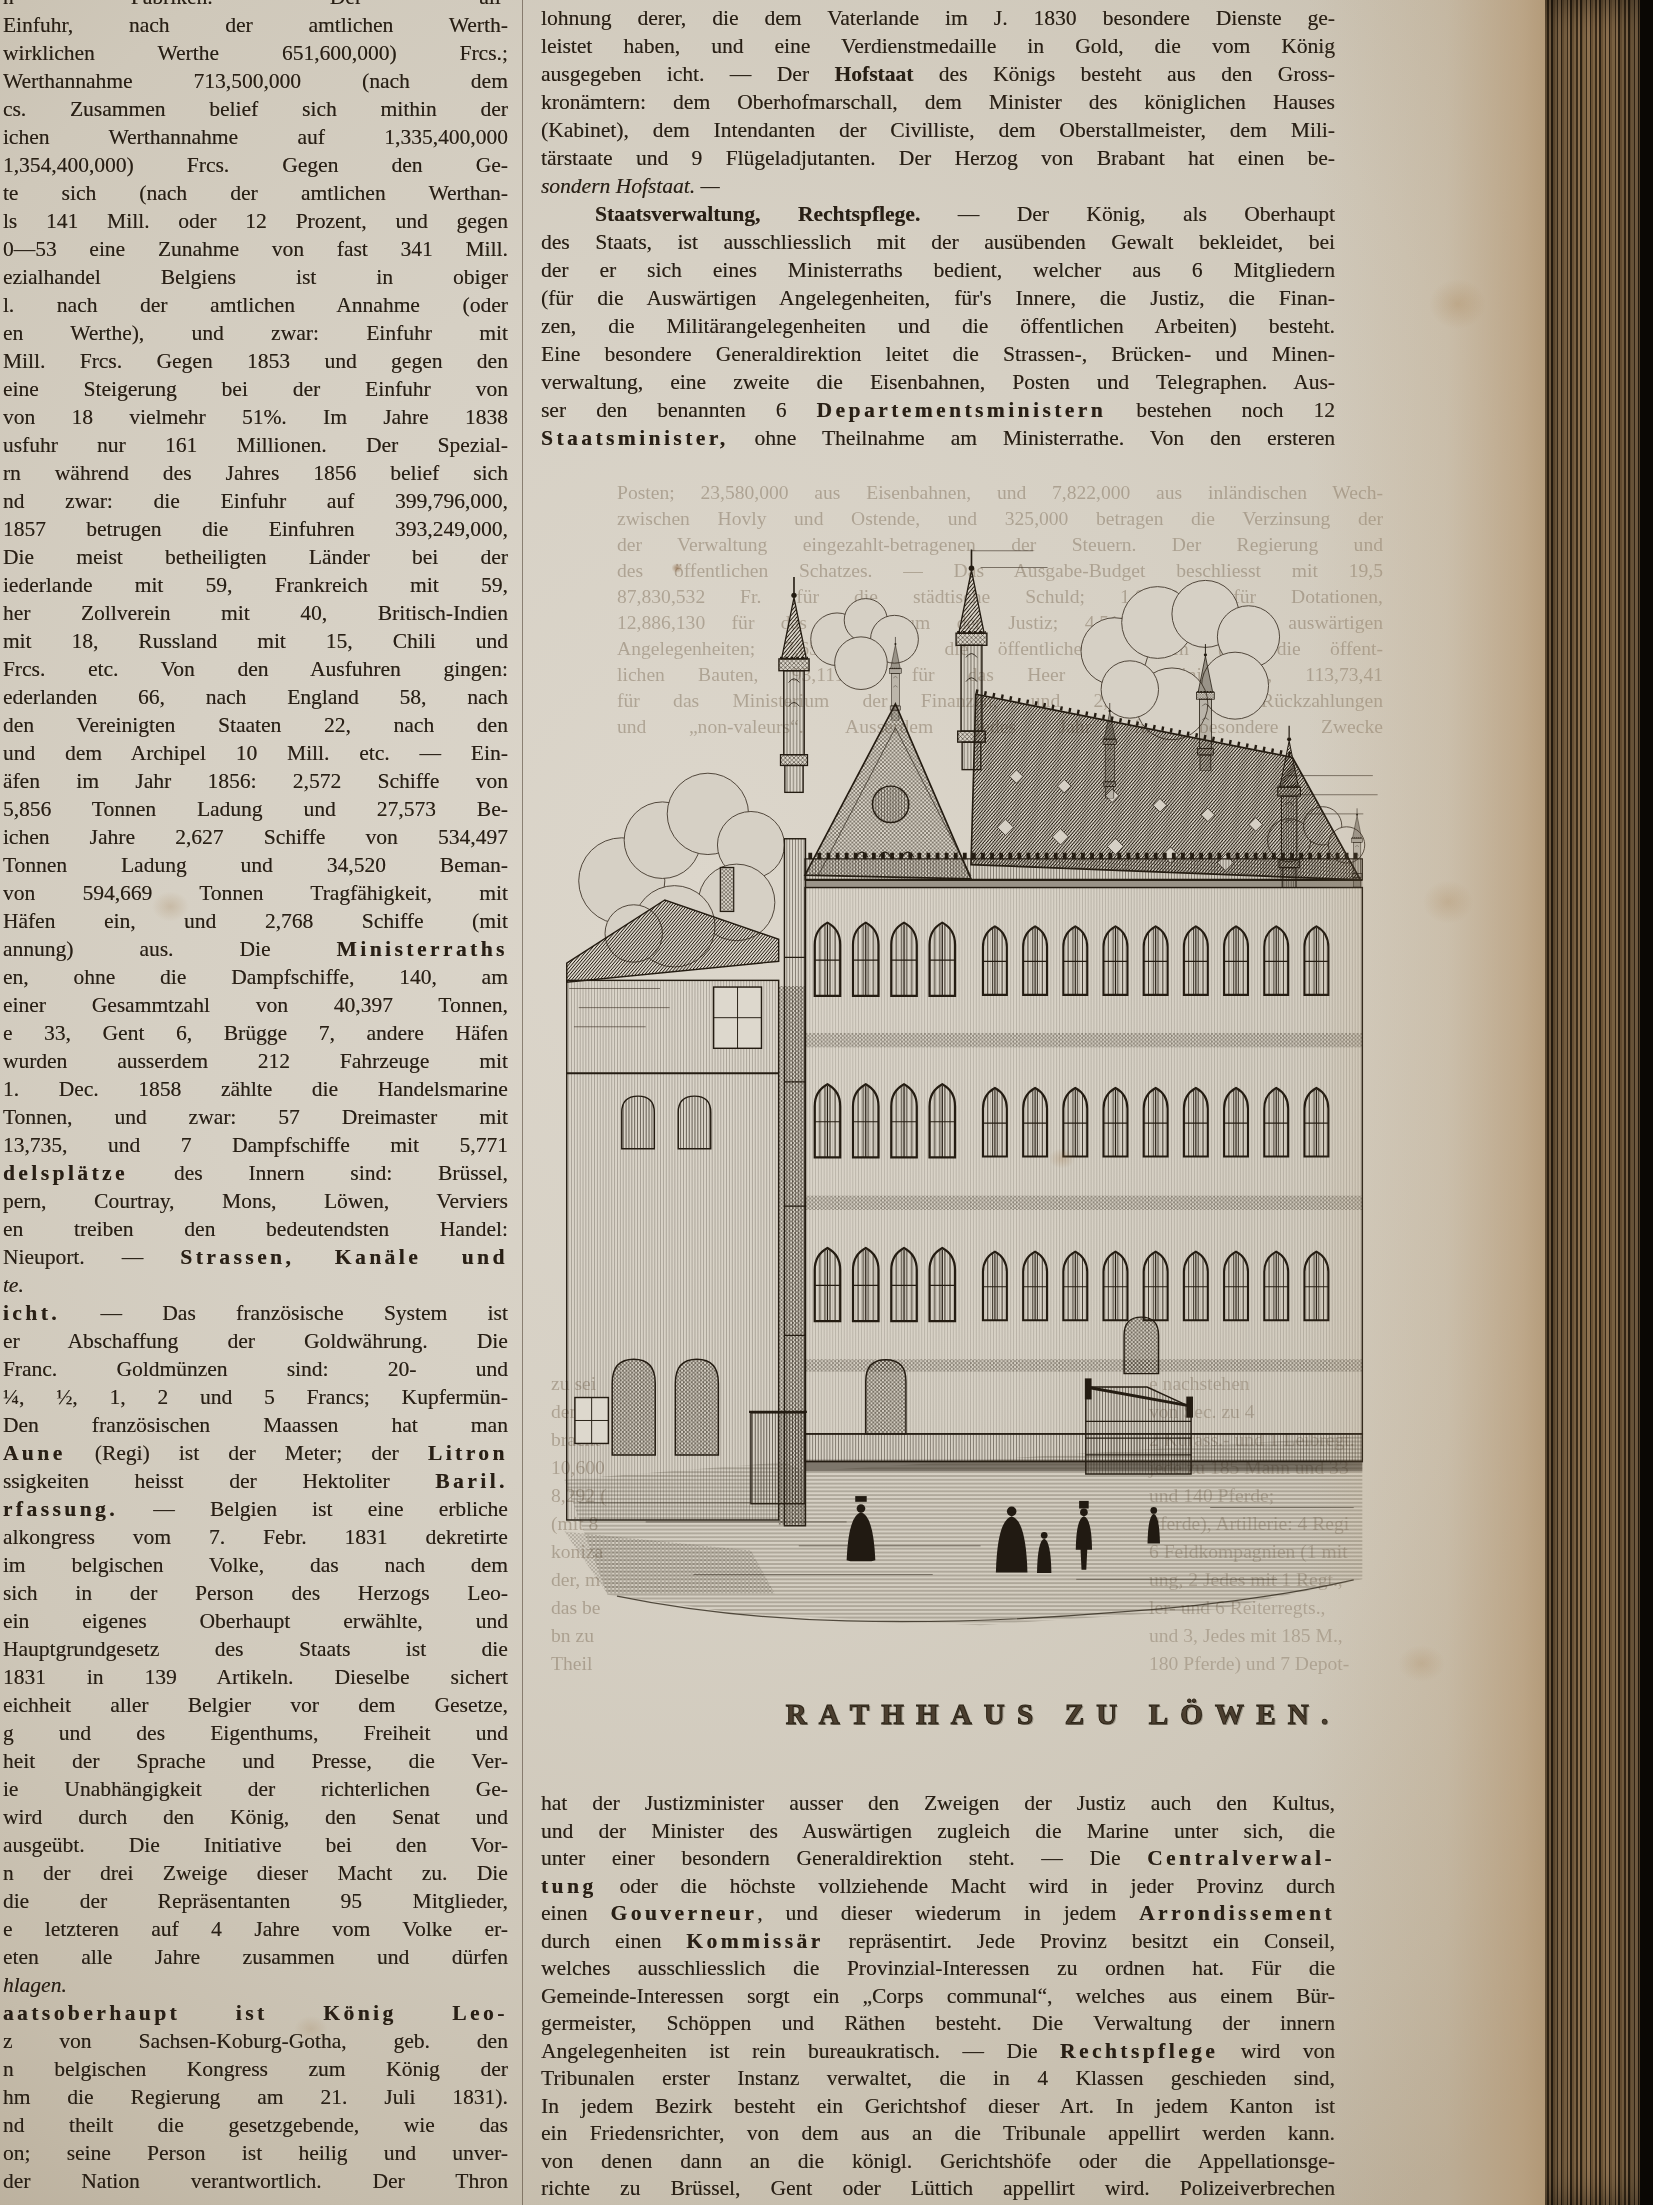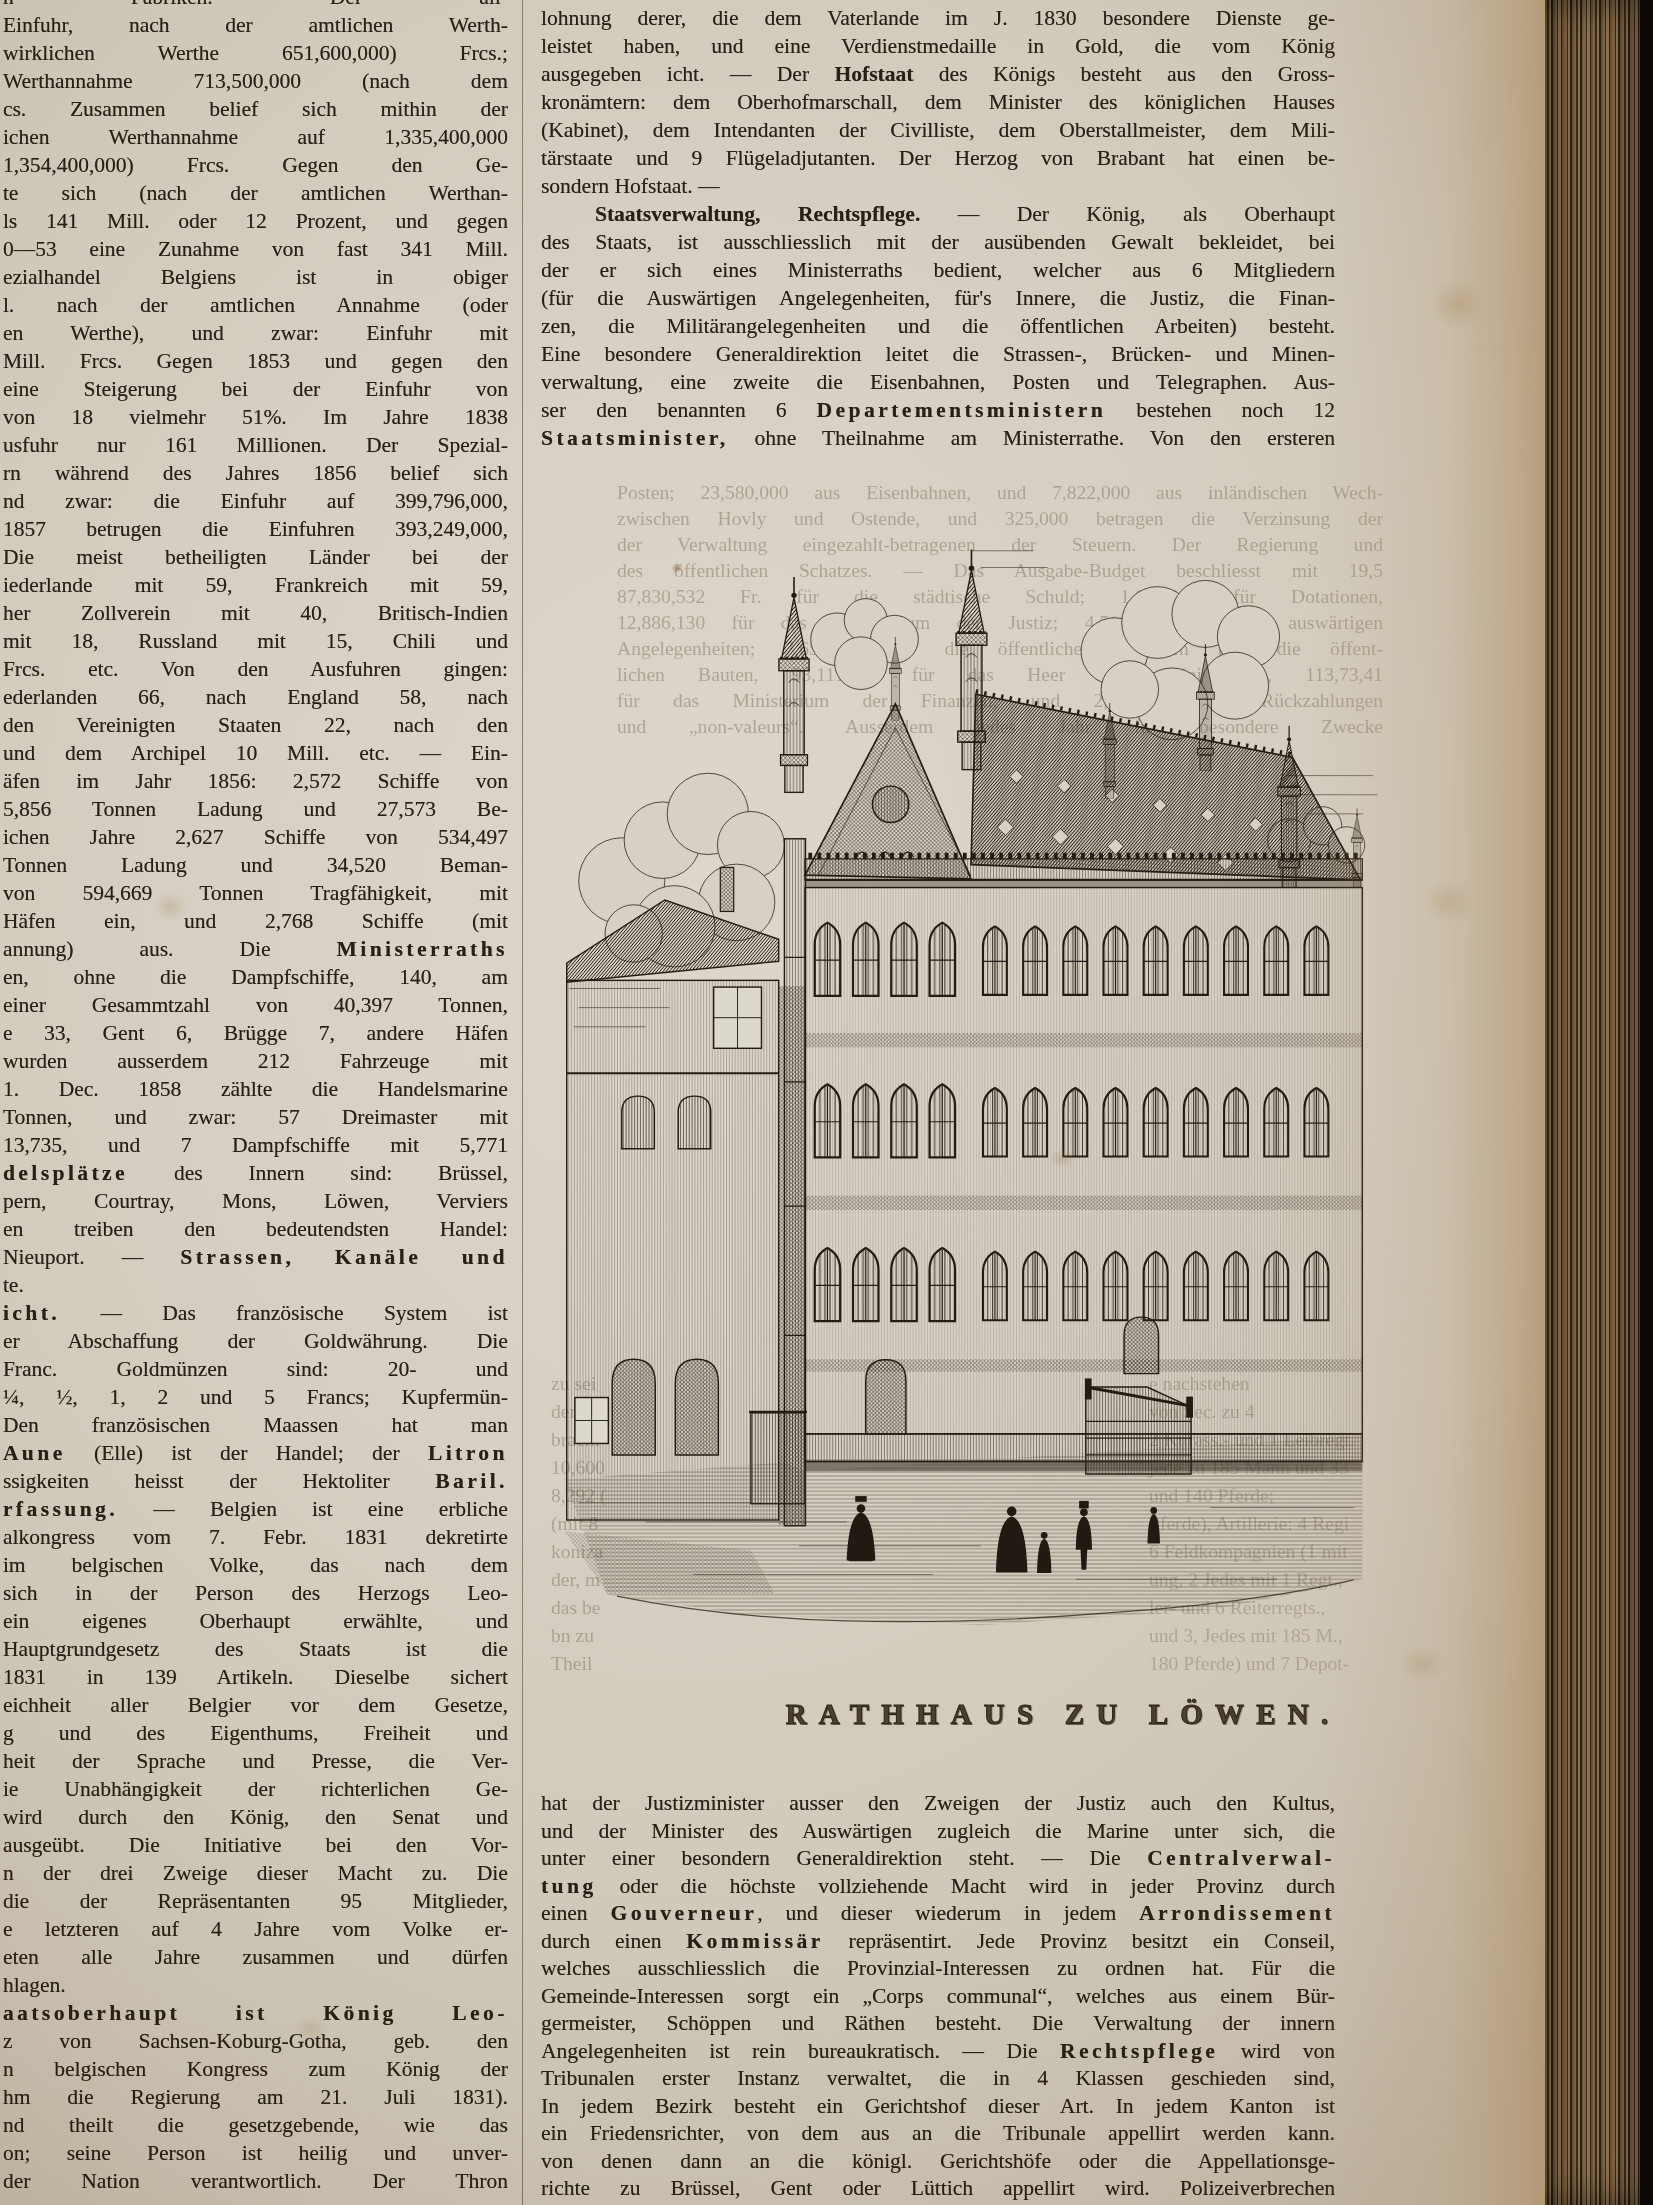--- a/index.html
+++ b/index.html
@@ -15,21 +15,21 @@
     background:repeating-linear-gradient(90deg,#7d6444 0 2.4px,#3a2b19 2.4px 3.8px,
       #8e7251 3.8px 6.2px,#2c2113 6.2px 7.7px,#6b5336 7.7px 9.6px);
     box-shadow:inset 0 0 38px rgba(0,0,0,.55);}
   .edge-dark{position:absolute;top:0;bottom:0;right:0;width:14.4px;background:#0a0704;}
   .rule{position:absolute;left:522px;top:0;bottom:0;width:1.4px;
     background:rgba(72,59,44,.55);}
   .col{position:absolute;color:#281f15;
     text-shadow:0.2px 0.2px 0.2px rgba(45,34,22,.55);}
   .line{font-size:21.5px;line-height:28px;height:28px;
     text-align:justify;text-align-last:justify;}
-  .line.end{text-align:right;text-align-last:left;}
+  .line.end{text-align:right;text-align-last:left;font-style:italic;}
   .line.indent{text-indent:54px;}
   .line .sp,.line.sp{letter-spacing:.16em;font-weight:bold;}
   .line .b{font-weight:bold;}
   .left-col{left:2.9px;top:-17px;width:505px;}
   .right-col-top{left:541px;top:3.8px;width:794px;}
   .right-col-bottom{left:541px;top:1790px;width:794px;}
   .right-col-bottom .line{line-height:27.5px;height:27.5px;}
   .ghost{position:absolute;color:#6f5d47;opacity:.40;filter:blur(0.7px);
     text-shadow:none;}
   .ghost .line{font-size:19.6px;line-height:26px;height:26px;}
@@ -137,21 +137,21 @@
       <div class="line"><span class="sp">delsplätze</span><span> des Innern sind: Brüssel,</span></div>
       <div class="line">pern, Courtray, Mons, Löwen, Verviers</div>
       <div class="line">en treiben den bedeutendsten Handel:</div>
       <div class="line"><span>Nieuport. — </span><span class="sp">Strassen, Kanäle und</span></div>
       <div class="line end">te.</div>
       <div class="line"><span class="sp">icht.</span><span> — Das französische System ist</span></div>
       <div class="line">er Abschaffung der Goldwährung.  Die</div>
       <div class="line">Franc.  Goldmünzen sind: 20- und</div>
       <div class="line">¼, ½, 1, 2 und 5 Francs; Kupfermün-</div>
       <div class="line">Den französischen Maassen hat man</div>
-      <div class="line"><span class="sp">Aune</span><span> (Elle) ist der Handel; der </span><span class="sp">Litron</span></div>
+      <div class="line"><span class="sp">Aune</span><span> (Regi) ist der Meter; der </span><span class="sp">Litron</span></div>
       <div class="line"><span>ssigkeiten heisst der Hektoliter </span><span class="sp">Baril.</span></div>
       <div class="line"><span class="sp">rfassung.</span><span> — Belgien ist eine erbliche</span></div>
       <div class="line">alkongress vom 7. Febr. 1831 dekretirte</div>
       <div class="line">im belgischen Volke, das nach dem</div>
       <div class="line">sich in der Person des Herzogs Leo-</div>
       <div class="line">ein eigenes Oberhaupt erwählte, und</div>
       <div class="line">Hauptgrundgesetz des Staats ist die</div>
       <div class="line">1831 in 139 Artikeln.  Dieselbe sichert</div>
       <div class="line">eichheit aller Belgier vor dem Gesetze,</div>
       <div class="line">g und des Eigenthums, Freiheit und</div>

